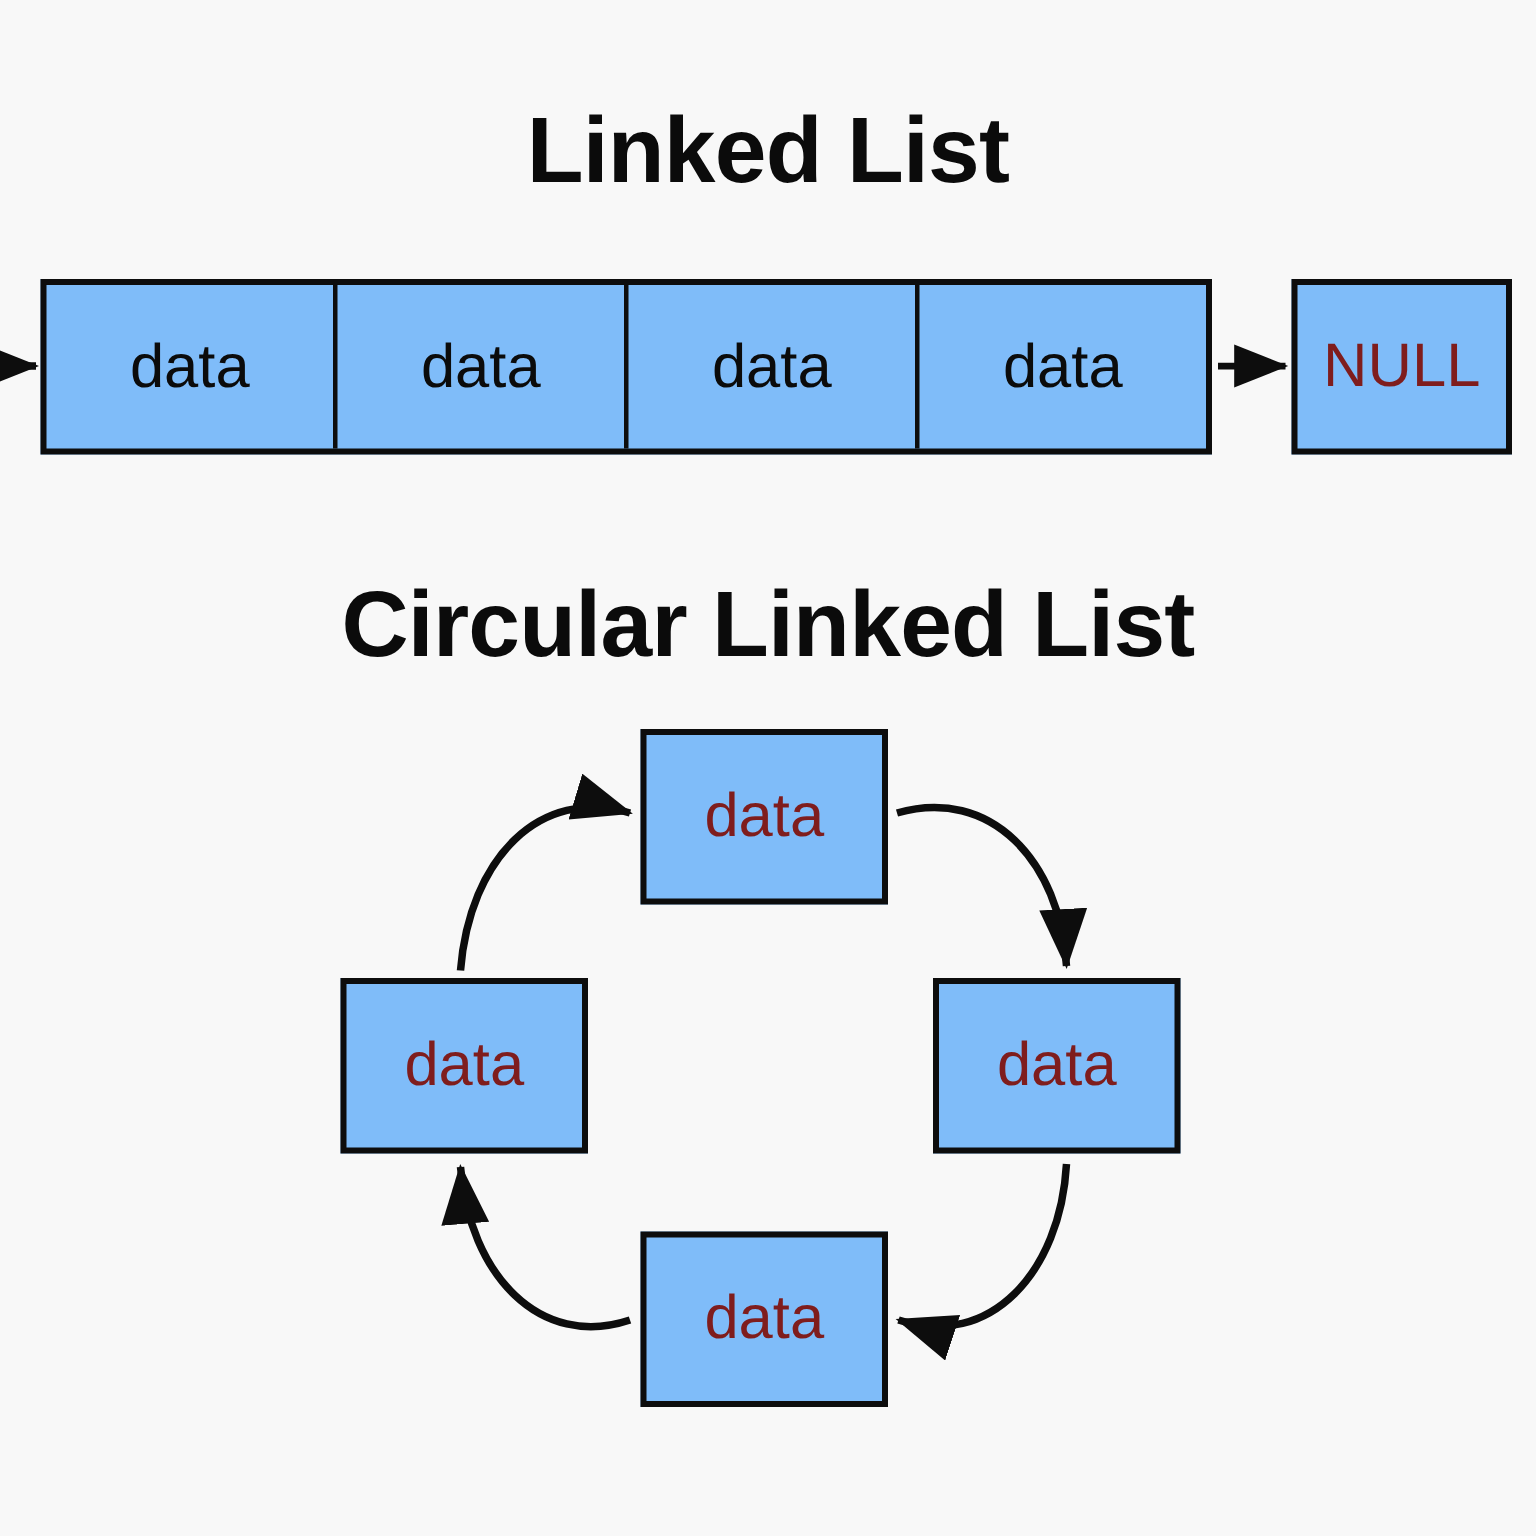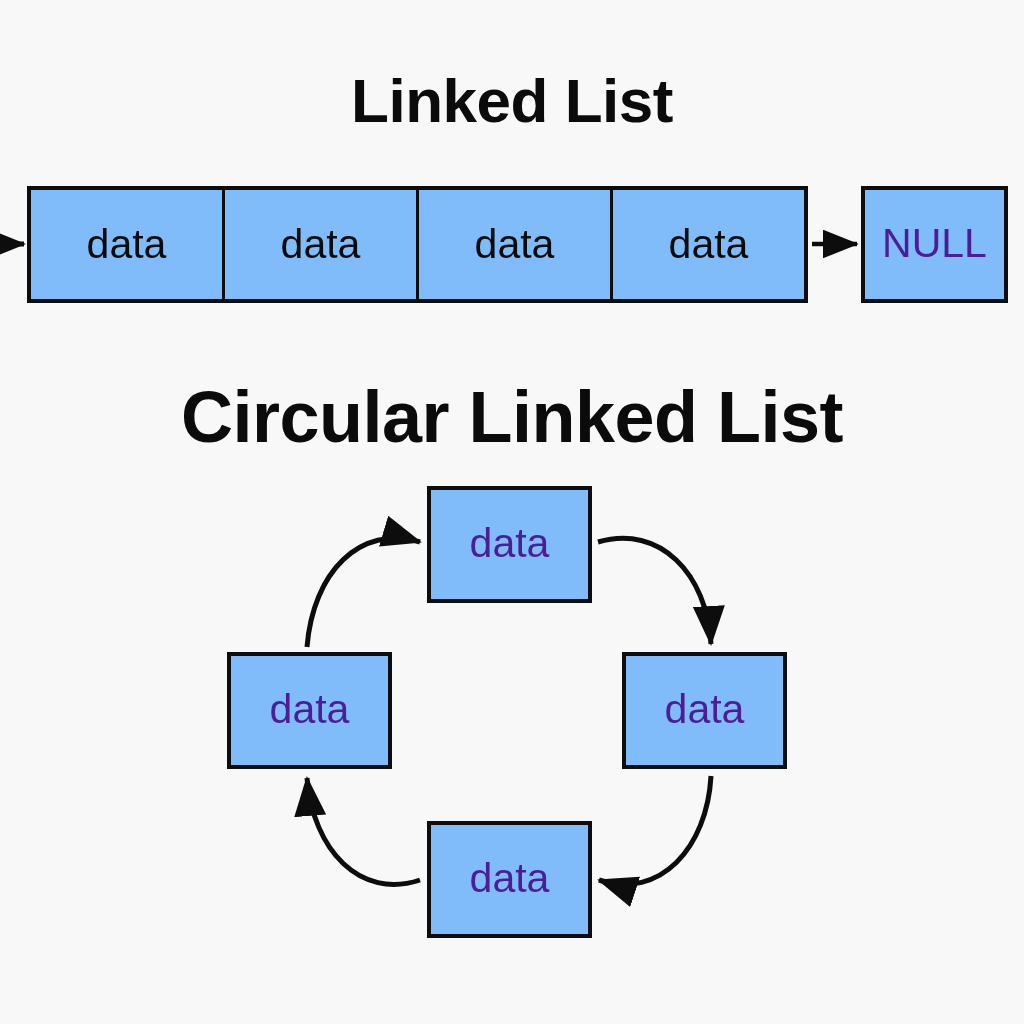--- a/index.html
+++ b/index.html
@@ -31,34 +31,34 @@
     letter-spacing: -0.5px;
     white-space: nowrap;
   }
   #title-linked-list {
     top: 52px;
     font-size: 62px;
     line-height: 74px;
   }
   #title-circular-linked-list {
     top: 368px;
-    font-size: 72px;
+    font-size: 62px;
     line-height: 74px;
   }
 
   
   .node {
     position: absolute;
     box-sizing: border-box;
     background: #7fbcf9;
     border: 4px solid #0d0d0d;
     display: flex;
     align-items: center;
     justify-content: center;
-    color: #4c1d95;
+    color: #7f1d1d;
     font-size: 41px;
     line-height: 41px;
     font-weight: normal;
   }
   .node span { position: relative; top: -1px; }
 
   
   #linear-strip {
     position: absolute;
     left: 27px;

